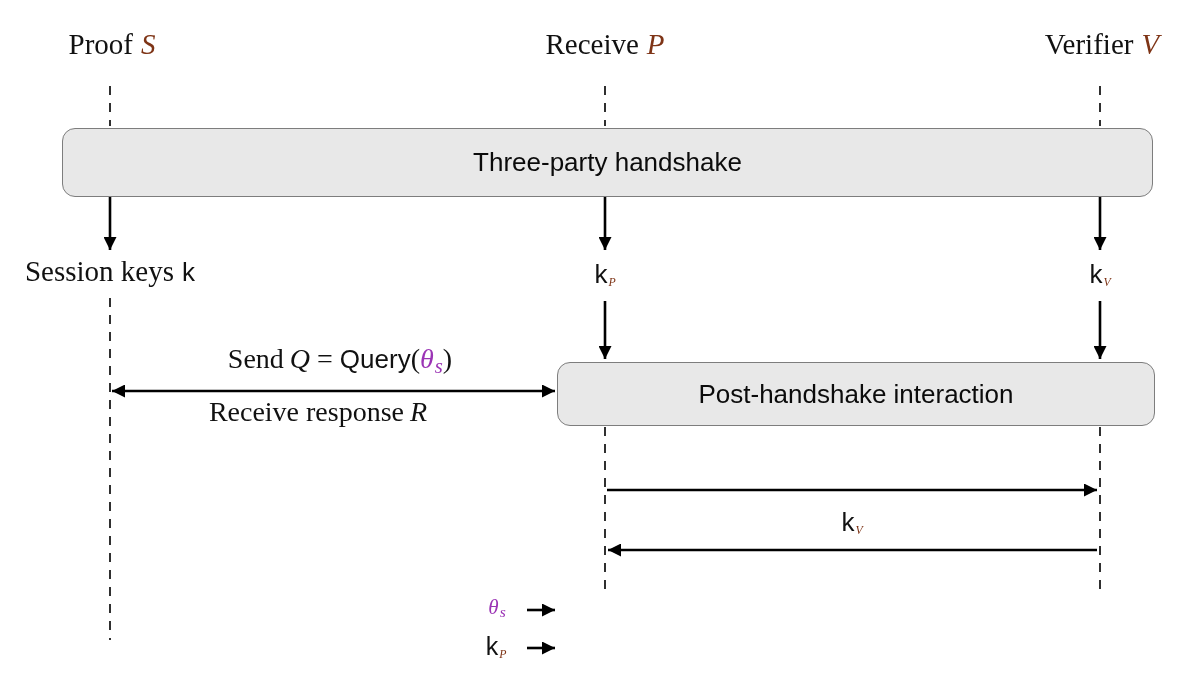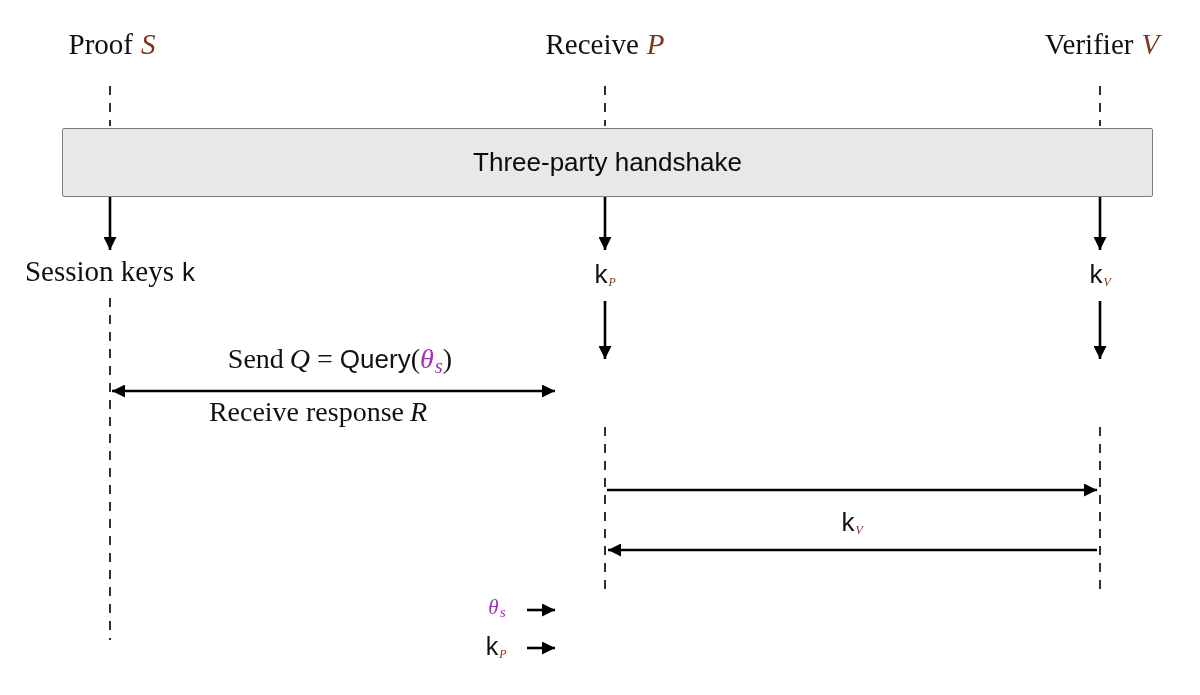--- a/index.html
+++ b/index.html
@@ -12,21 +12,21 @@
     color: #111;
     overflow: hidden;
   }
   .svg-layer { position: absolute; left: 0; top: 0; z-index: 2; }
   .dash { stroke: #1a1a1a; stroke-width: 1.8; stroke-dasharray: 9 8; fill: none; }
   .arr  { stroke: #000000; stroke-width: 2.6; fill: none; }
   .box {
     position: absolute;
     background: var(--box-fill, #e8e8e8);
     border: 1.5px solid var(--box-border, #7d7d7d);
-    border-radius: 2px;
+    border-radius: 13px;
     box-sizing: border-box;
     display: flex;
     align-items: center;
     justify-content: center;
     z-index: 1;
     font-family: "Liberation Sans", sans-serif;
     font-size: 26px;
     color: #0b0b0b;
   }
   .txt {
@@ -75,20 +75,23 @@
     <path class="arr" d="M112 391 H555" marker-start="url(#ah)" marker-end="url(#ah)"></path>
     <path class="arr" d="M607 490 H1097" marker-end="url(#ah)"></path>
     <path class="arr" d="M1097 550 H608" marker-end="url(#ah)"></path>
     <path class="arr" d="M527 610 H555" marker-end="url(#ah)"></path>
     <path class="arr" d="M527 648 H555" marker-end="url(#ah)"></path>
   </svg>
 
   <div class="box" style="left:62px; top:128px; width:1091px; height:69px">
     <span>Three-party handshake</span>
   </div>
+  <div class="box" style="left:557px; top:362px; width:598px; height:64px">
+    <span>Post-handshake interaction</span>
+  </div>
 
   <div class="txt h" style="left:112px; top:45px">
     <span>Proof</span><span class="cal sp">S</span>
   </div>
   <div class="txt h" style="left:605px; top:45px">
     <span>Receive</span><span class="cal sp">P</span>
   </div>
   <div class="txt h" style="left:1102px; top:45px">
     <span>Verifier</span><span class="cal sp">V</span>
   </div>

